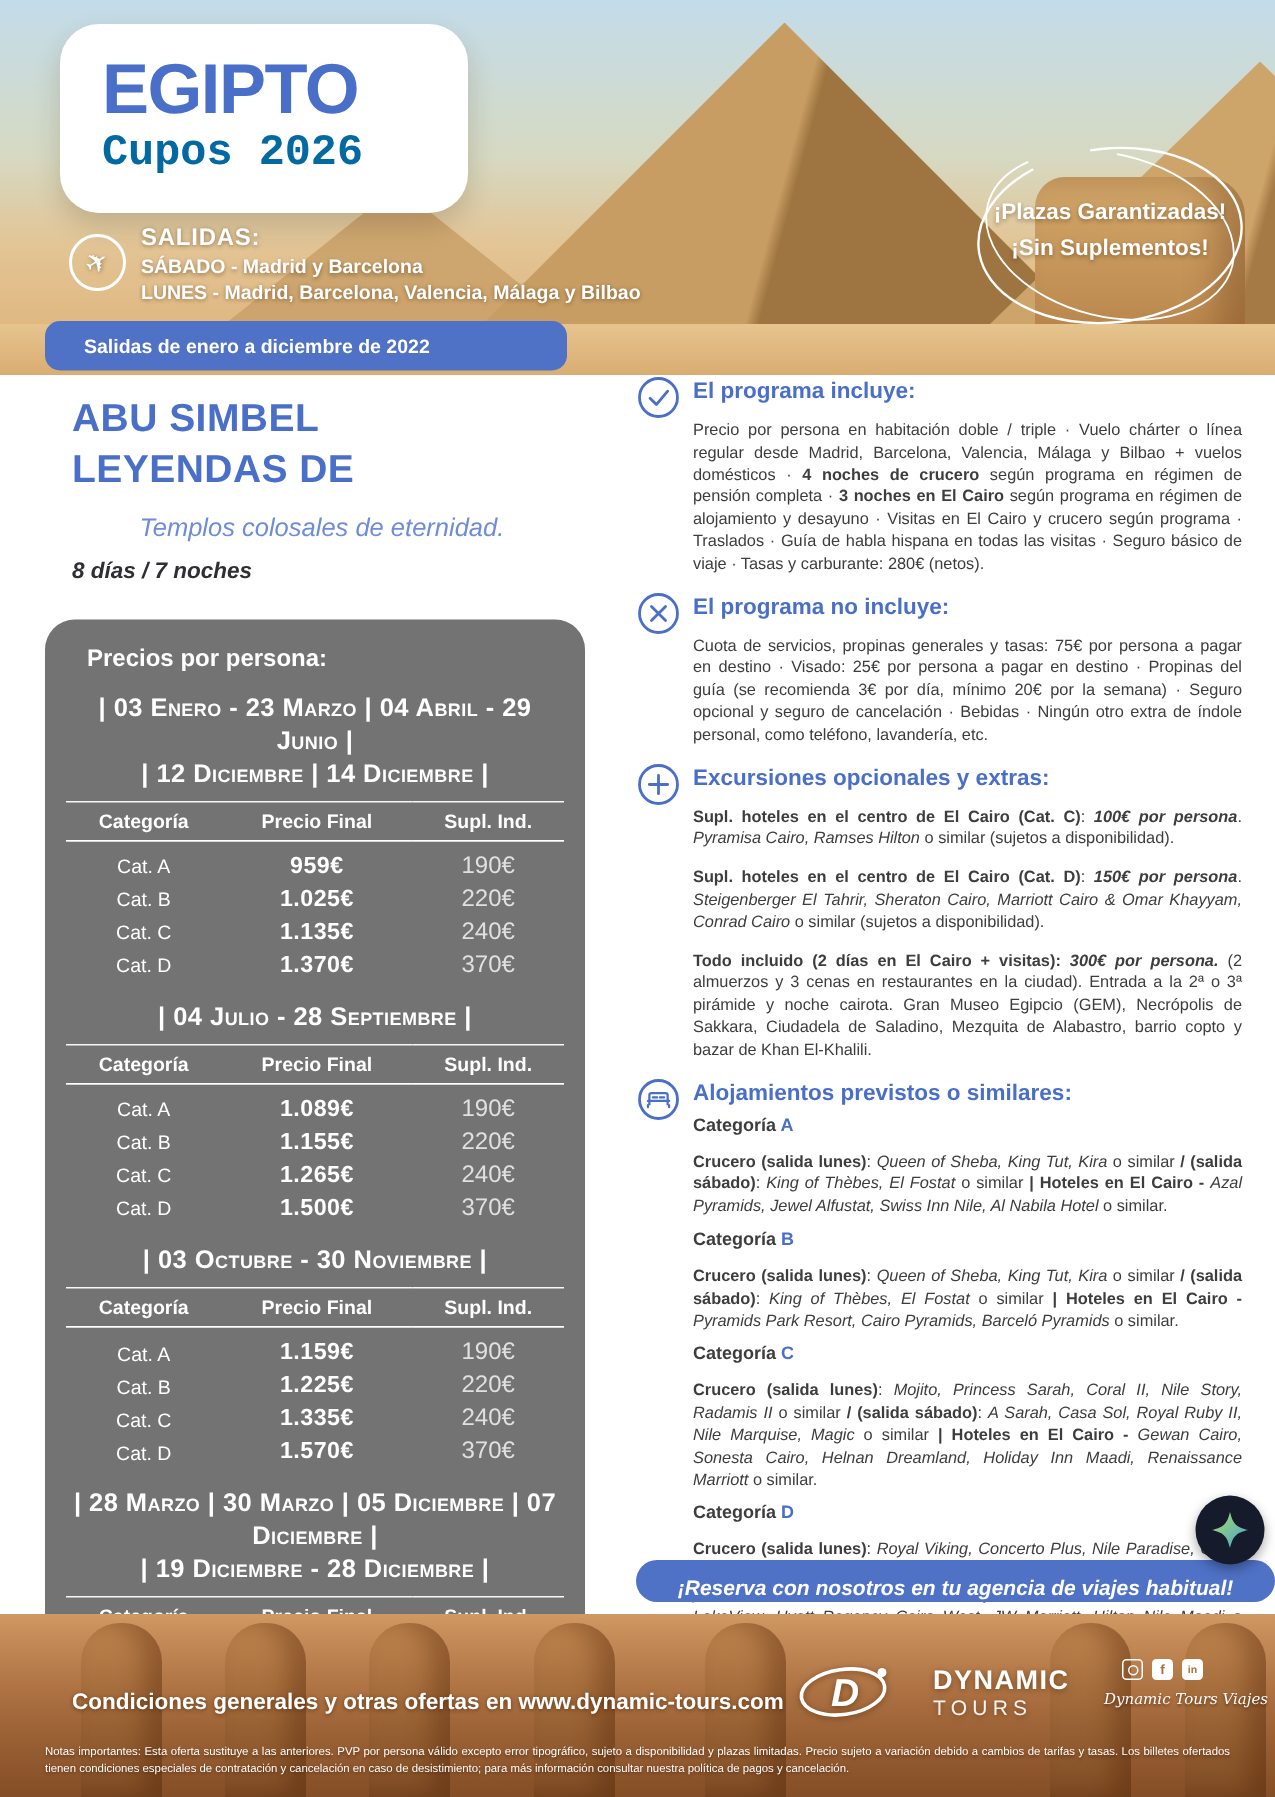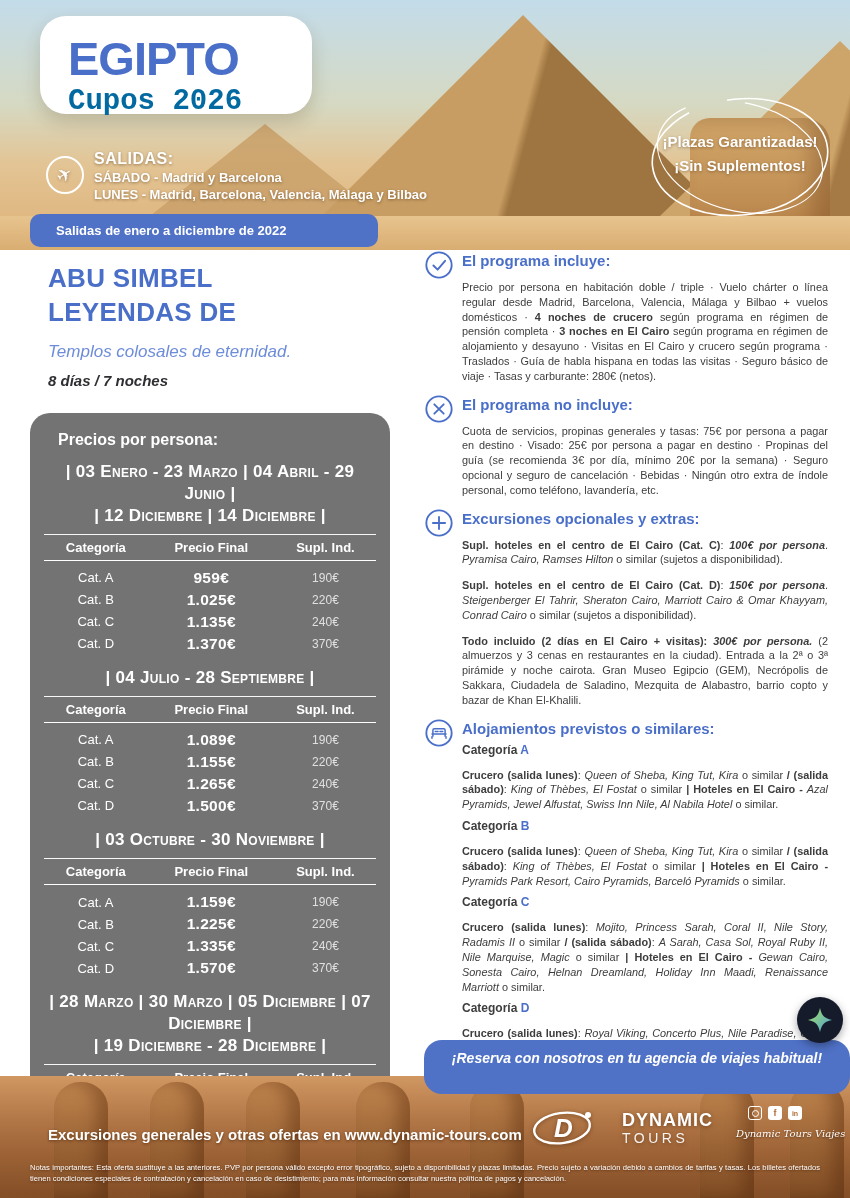--- a/index.html
+++ b/index.html
@@ -10,21 +10,21 @@
   .hero{position:absolute;left:0;top:0;width:850px;height:250px;
         background:linear-gradient(180deg,#c3dcea 0%,#d6d9c2 42%,#e3c494 66%,#ddb076 100%);}
   .pyr{position:absolute;clip-path:polygon(50% 0,100% 100%,0 100%);}
   .pyr1{left:318px;bottom:30px;width:410px;height:205px;background:linear-gradient(105deg,#c79d63 50%,#9e7440 52%);}
   .pyr2{left:660px;bottom:34px;width:360px;height:175px;background:linear-gradient(105deg,#cda469 50%,#a57a45 52%);}
   .pyr3{left:150px;bottom:34px;width:230px;height:92px;background:#c9a068;opacity:.85;}
   .sphinx{position:absolute;left:690px;bottom:20px;width:140px;height:112px;border-radius:20px 26px 6px 6px;
         background:linear-gradient(180deg,#d2a76a,#b9854b);box-shadow:inset -18px 0 22px rgba(96,52,16,.35);}
   .sand{position:absolute;left:0;bottom:0;width:100%;height:34px;background:linear-gradient(180deg,#e7c48e,#d9ad72);}
 
-  .title-card{position:absolute;left:40px;top:16px;width:272px;height:98px;background:#fff;border-radius:26px;
+  .title-card{position:absolute;left:40px;top:16px;width:272px;height:126px;background:#fff;border-radius:26px;
         box-shadow:0 8px 18px rgba(60,40,10,.18);padding:18px 0 0 28px;box-sizing:border-box;}
   .brand-title{font-size:47px;font-weight:800;color:#4a6fc9;letter-spacing:-1px;line-height:1.05;}
   .brand-sub{font-size:29px;font-weight:800;color:#0369a1;margin-top:2px;font-family:Liberation Mono, monospace;}
 
   .salidas{position:absolute;left:46px;top:150px;display:flex;align-items:flex-start;color:#fff;
         text-shadow:0 1px 3px rgba(60,30,0,.45);}
   .plane-circle{flex:0 0 auto;width:34px;height:34px;border:2px solid #fff;border-radius:50%;
         display:flex;align-items:center;justify-content:center;font-size:18px;margin-top:6px;}
   .plane-glyph{display:inline-block;transform:rotate(-32deg);}
   .salidas-text{margin-left:10px;}
@@ -37,56 +37,56 @@
         line-height:1.6;text-shadow:0 1px 3px rgba(60,30,0,.4);}
 
   .date-banner{position:absolute;left:30px;top:214px;width:348px;height:33px;background:#4f71c6;
         border-radius:10px;color:#fff;font-size:13px;font-weight:700;line-height:33px;padding-left:26px;
         box-sizing:border-box;z-index:3;}
 
   
   .left-col{position:absolute;left:30px;top:256px;width:360px;}
   .product{margin:6px 0 0 18px;}
   .product-title{font-size:26px;font-weight:800;color:#4a6fc9;line-height:1.3;letter-spacing:.3px;}
-  .tagline{font-size:17px;font-style:italic;color:#6d8cd9;margin-top:12px;}
+  .tagline{font-size:17px;font-style:italic;color:#6d8cd9;margin-top:12px;margin-left:45px;}
   .duration{font-size:15px;font-weight:700;font-style:italic;color:#2f2f33;margin-top:10px;}
 
   .panel{background:#737373;border-radius:20px;color:#fff;box-sizing:border-box;}
   .prices-panel{margin-top:24px;padding:18px 14px 16px 14px;}
   .prices-heading{font-size:16px;font-weight:800;margin-left:14px;}
   .pgroup{margin-top:12px;}
   .pdates{text-align:center;font-size:17px;font-weight:700;font-variant:small-caps;letter-spacing:.3px;line-height:1.3;}
   .ptable{width:100%;border-collapse:collapse;margin-top:7px;}
   .ptable th{font-size:13px;font-weight:700;padding:5px 0;border-top:1px solid rgba(255,255,255,.95);
         border-bottom:1px solid rgba(255,255,255,.95);}
   .ptable td{text-align:center;padding:2px 0;}
   .ptable tr:first-child td{padding-top:8px;}
   td.cat{font-size:13px;}
   td.price{font-size:15.5px;font-weight:800;letter-spacing:.3px;}
-  td.supl{font-size:12px;color:rgba(255,255,255,.78);}
+  td.supl{font-size:16px;color:rgba(255,255,255,.78);}
 
   .supp-panel{margin-top:22px;padding:12px 18px 14px 18px;border-radius:18px;}
   .supp-heading{font-size:16.5px;font-weight:800;margin-left:4px;}
   .supp-row{display:flex;margin-top:8px;}
   .supp-cell{flex:1;text-align:center;}
   .supp-city{font-size:12.5px;font-weight:700;padding-bottom:6px;}
 
   
   .right-col{position:absolute;left:424px;top:252px;width:404px;}
   .section{position:relative;padding-left:38px;margin-bottom:12px;}
   .sec-icon{position:absolute;left:0;top:-2px;width:30px;height:30px;}
   .sec-title{font-size:15px;font-weight:800;color:#4a6fc9;margin-bottom:6px;}
   .para{font-size:10.9px;line-height:1.36;text-align:justify;color:#3d3d3d;margin-bottom:7px;}
   .sg-b{font-weight:700;}
   .sg-i{font-style:italic;}
   .sg-bi{font-weight:700;font-style:italic;}
   .cat-label{font-size:12px;font-weight:800;color:#3d3d3d;margin:2px 0 3px 0;}
   .cat-letter{color:#4a6fc9;}
 
-  .reserve-banner{position:absolute;left:424px;top:1040px;width:426px;height:54px;background:#4f71c6;
+  .reserve-banner{position:absolute;left:424px;top:1040px;width:426px;height:28px;background:#4f71c6;
         border-radius:18px;color:#fff;font-size:14px;font-weight:700;font-style:italic;text-align:center;
         line-height:36px;z-index:4;}
 
   
   .footer{position:absolute;left:0;top:1076px;width:850px;height:122px;
         background:linear-gradient(180deg,#dca26a 0%,#c98650 45%,#b06c38 100%);overflow:hidden;}
   .statue{position:absolute;top:6px;width:54px;height:116px;border-radius:26px 26px 0 0;
         background:linear-gradient(180deg,#cf9157,#a96a35);box-shadow:inset -12px 0 16px rgba(90,40,10,.4);}
   .footer-shade{position:absolute;left:0;top:0;width:100%;height:100%;
         background:linear-gradient(180deg,rgba(70,35,10,.08),rgba(60,28,8,.38));}
@@ -398,21 +398,21 @@
   <div class="footer">
     <div class="statue" style="left:54px"></div>
     <div class="statue" style="left:150px"></div>
     <div class="statue" style="left:246px"></div>
     <div class="statue" style="left:356px"></div>
     <div class="statue" style="left:470px"></div>
     <div class="statue" style="left:700px"></div>
     <div class="statue" style="left:790px"></div>
     <div class="footer-shade"></div>
 
-    <div class="conditions">Excursiones generales y otras ofertas en www.dynamic-tours.com</div>
+    <div class="conditions">Condiciones generales y otras ofertas en www.dynamic-tours.com</div>
     <div class="notes">Notas importantes: Esta oferta sustituye a las anteriores. PVP por persona válido excepto error tipográfico, sujeto a disponibilidad y plazas limitadas. Precio sujeto a variación debido a cambios de tarifas y tasas. Los billetes ofertados tienen condiciones especiales de contratación y cancelación en caso de desistimiento; para más información consultar nuestra política de pagos y cancelación.</div>
 
     <div class="logo">
       <svg width="70" height="44" viewBox="0 0 70 44">
         <ellipse cx="30" cy="22" rx="28" ry="15" fill="none" stroke="#ffffff" stroke-width="2.4" transform="rotate(-8 30 22)"></ellipse>
         <circle cx="56" cy="9" r="3" fill="#ffffff"></circle>
         <text x="22" y="31" font-family="Liberation Sans, sans-serif" font-size="26" font-weight="800" font-style="italic" fill="#ffffff">D</text>
       </svg>
       <div class="logo-names">
         <div class="logo-top">DYNAMIC</div>

